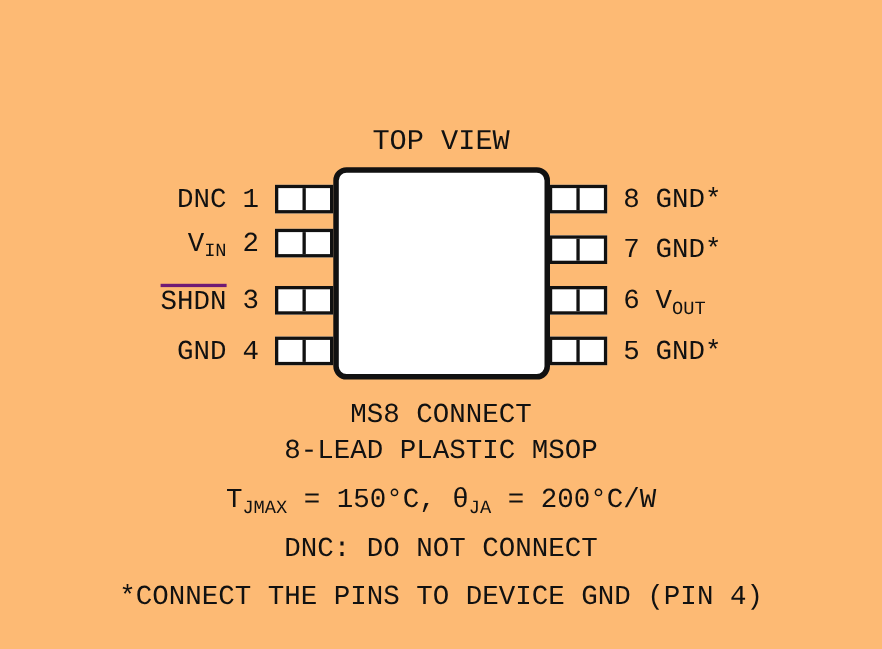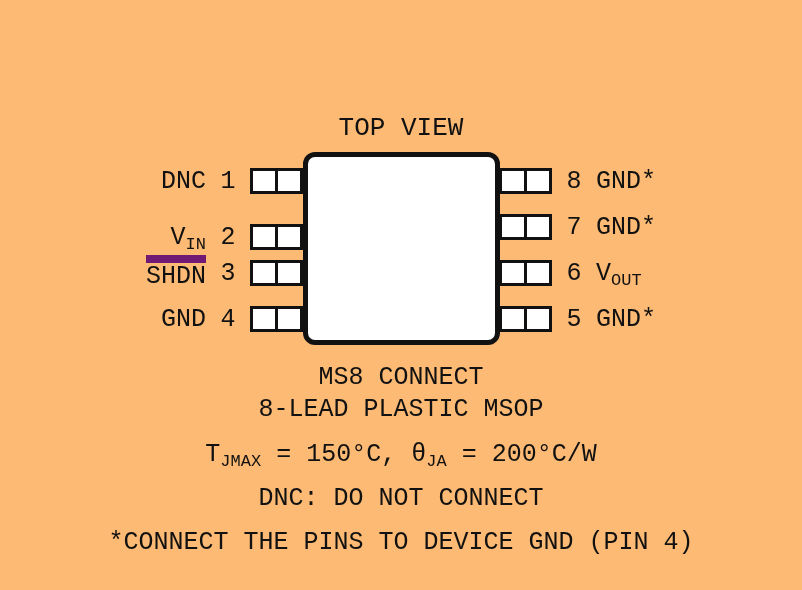--- a/index.html
+++ b/index.html
@@ -65,21 +65,21 @@
   }
   .pin-stub .cell { flex: 1; }
   .pin-stub .cell + .cell { border-left: 3px solid #111111; }
   .sub {
     font-size: 17px;
     position: relative;
     top: 5px;
   }
   .overline {
     display: inline-block;
-    border-top: 8px solid #701a75;
+    border-top: 3px solid #701a75;
     padding-top: 1px;
     line-height: 1.05;
   }
   .caption {
     position: absolute;
     left: 0;
     width: 802px;
     text-align: center;
     font-size: 25px;
     white-space: nowrap;
@@ -102,21 +102,21 @@
   <div class="caption note-dnc">DNC: DO NOT CONNECT</div>
   <div class="caption note-star">*CONNECT THE PINS TO DEVICE GND (PIN 4)</div>
 <div class="pin-row left" style="top: 168px; margin-left: 41px;">
       <span class="pin-label"><span>DNC</span></span>
       <span class="pin-number">1</span>
       <div class="pin-stub">
         <div class="cell"></div>
         <div class="cell"></div>
       </div>
     </div>
-    <div class="pin-row left" style="top: 224px;">
+    <div class="pin-row left" style="top: 208px;">
       <span class="pin-label"><span>V</span><span class="sub">IN</span></span>
       <span class="pin-number">2</span>
       <div class="pin-stub">
         <div class="cell"></div>
         <div class="cell"></div>
       </div>
     </div>
     <div class="pin-row left" style="top: 260px;">
       <span class="pin-label"><span class="overline">SHDN</span></span>
       <span class="pin-number">3</span>

